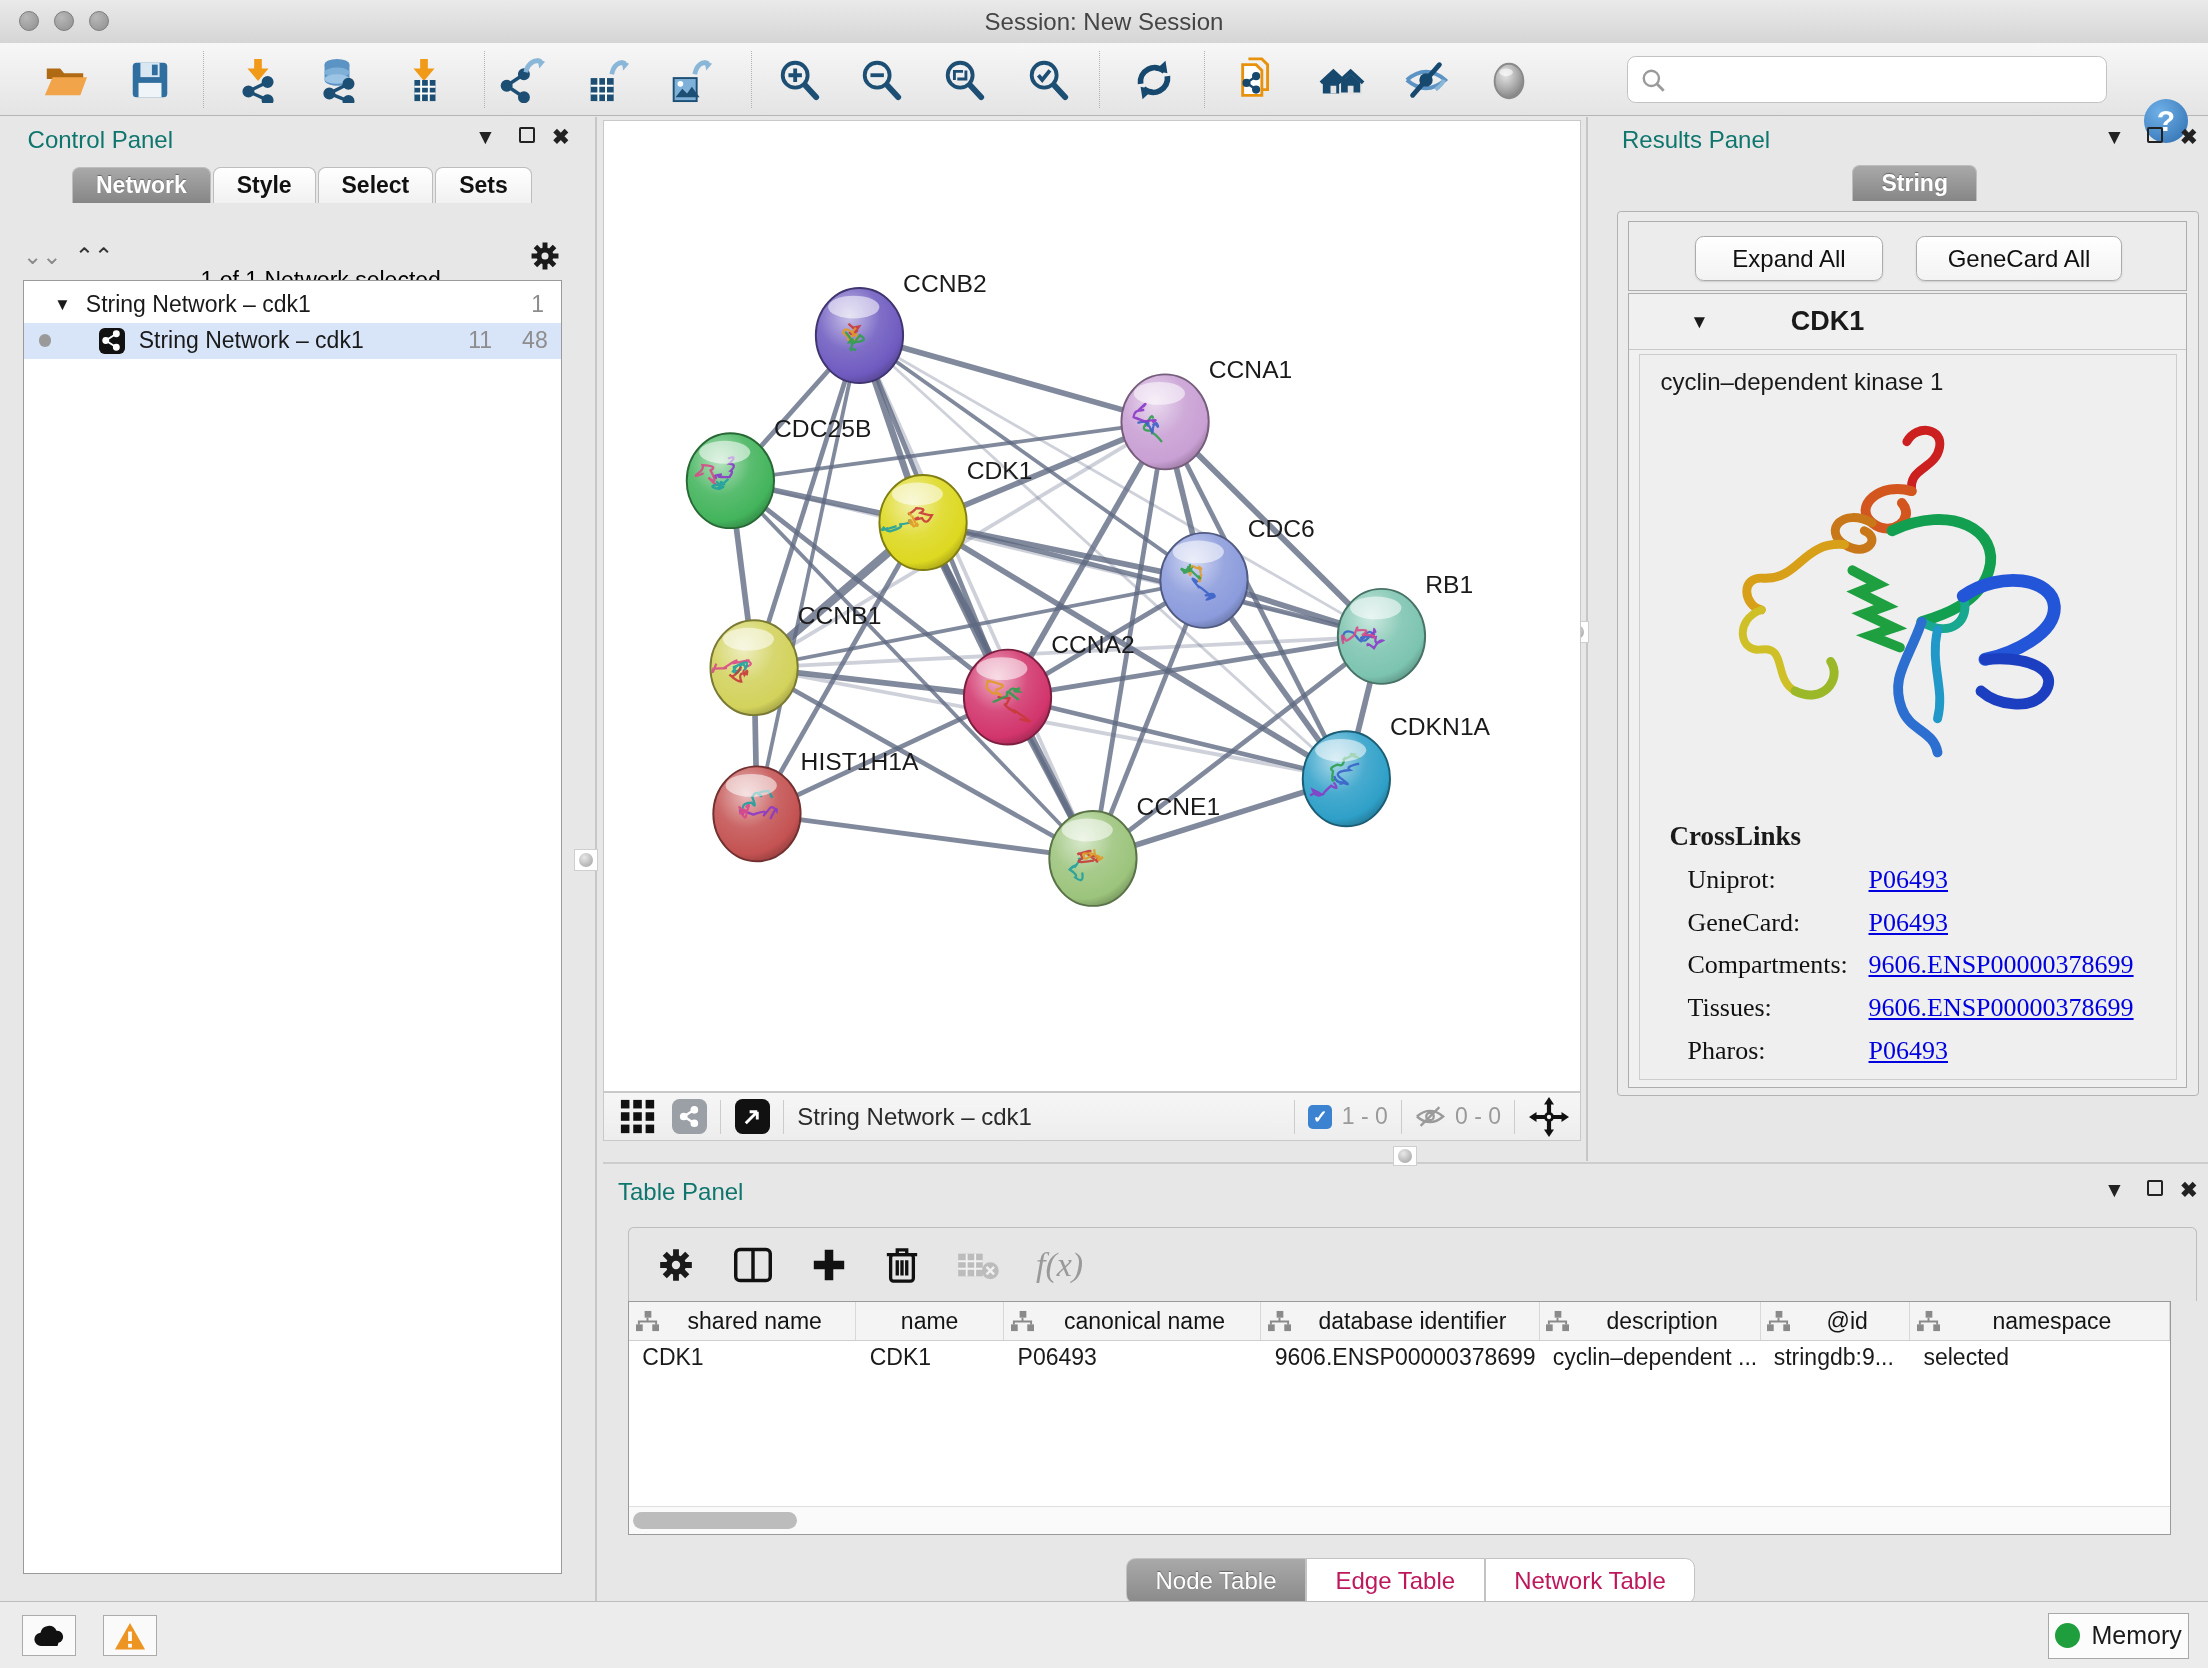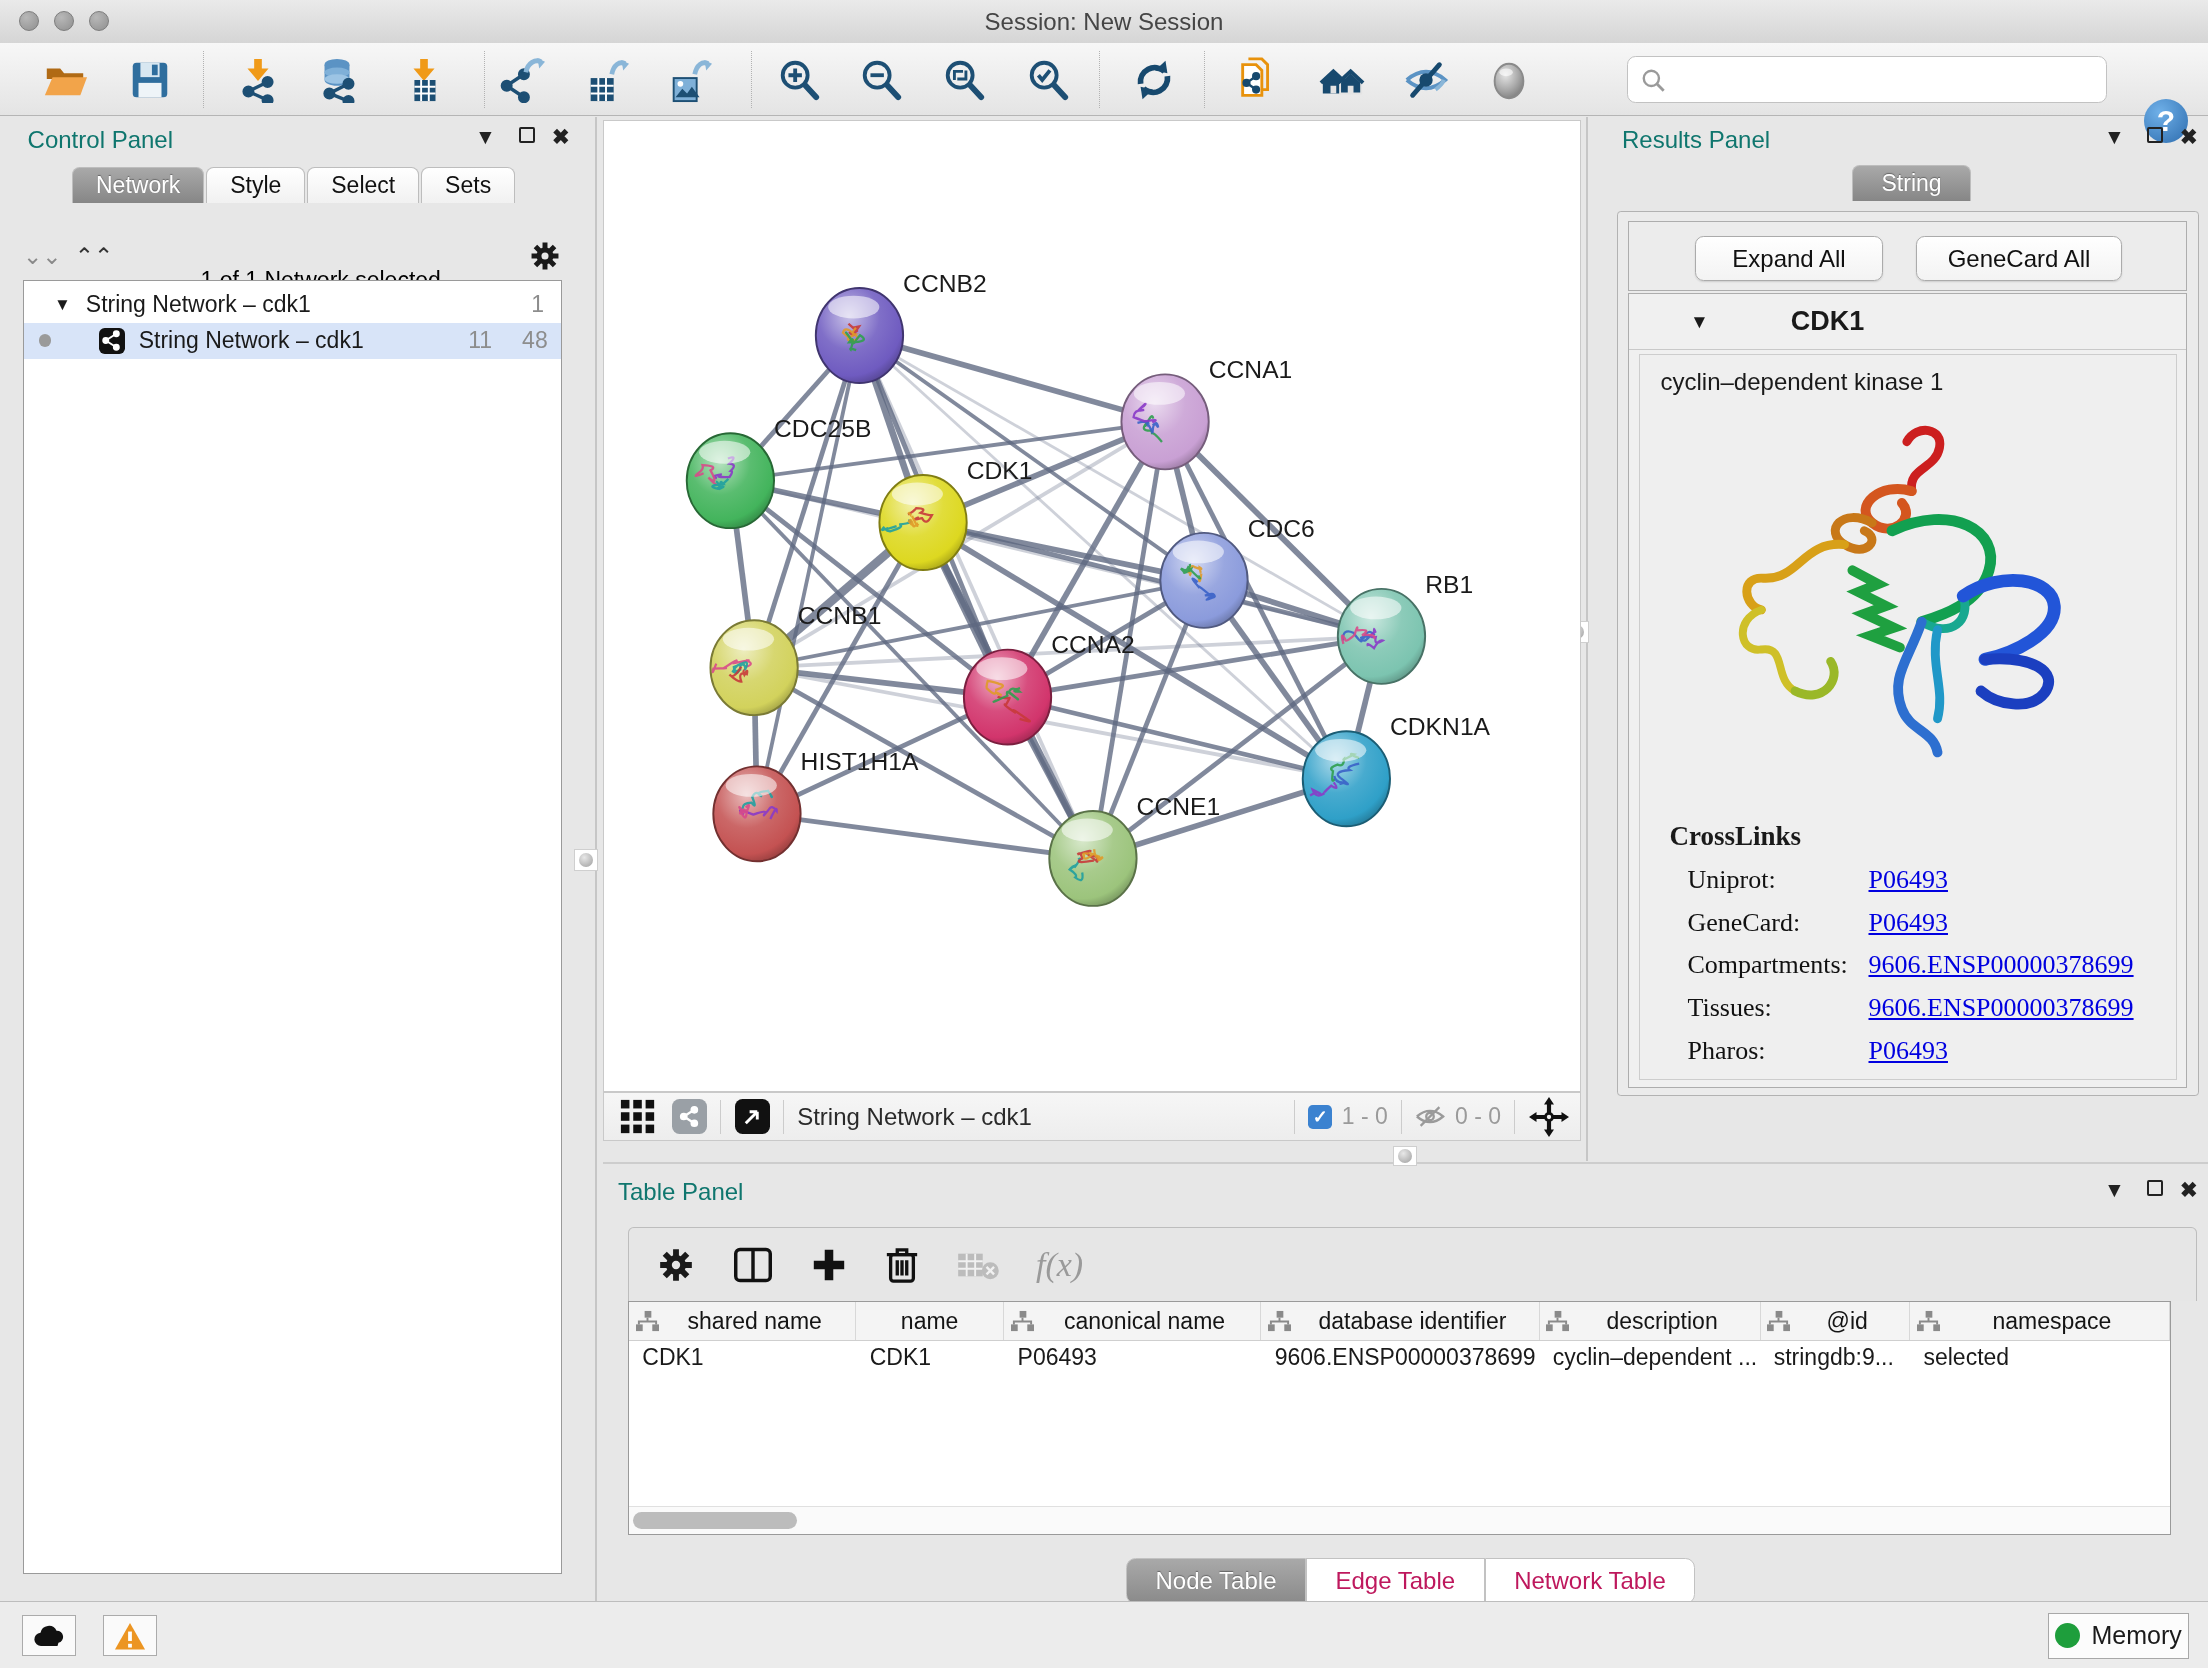--- a/index.html
+++ b/index.html
@@ -23,21 +23,21 @@
     font-family:"Liberation Sans",sans-serif;}
   .help-btn{left:2144px;top:56px;width:44px;height:44px;border-radius:50%;
     background:radial-gradient(circle at 35% 30%,#6fb0e8,#2d6cae);color:#fff;font-size:30px;
     font-weight:bold;text-align:center;line-height:44px;}
   
   .panel-title{font-size:24px;color:#0f766e;}
   .win-ctl{font-size:21px;color:#222;line-height:21px;}
   .sq-ctl{width:16px;height:16px;border:2.4px solid #222;border-radius:1.9px;box-sizing:border-box;}
   .tab{height:35px;line-height:35px;padding:0 23px;font-size:23px;text-align:right;
     background:linear-gradient(#ffffff,#f1f1f1);border:1px solid #bdbdbd;border-bottom:none;
-    border-radius:7.6px 7.6px 0 0;color:#111;}
+    border-radius:7.6px 7.6px 0 0;color:#111;font-weight:bold;}
   .tab.active{background:linear-gradient(#a9a9a9,#868686);color:#fff;text-shadow:0 -1px 1px #666;}
   
   .cp-tabs{left:72px;top:167px;display:flex;gap:1.9px;}
   .cp-gearrow{left:23px;top:233px;width:539px;height:46px;display:flex;align-items:center;}
   .cp-status{flex:1;text-align:center;font-size:23px;color:#000000;margin-top:48px;}
   .cp-list{left:23px;top:281px;width:539px;height:1294px;background:#fff;border:1.9px solid #9a9a9a;box-sizing:border-box;}
   .tree-row{height:36px;display:flex;align-items:center;font-size:23px;}
   .tree-row .cnt{color:#8d8d8d;}
   .sel-row{background:#d8e4f8;}
   .share-badge{width:26px;height:26px;border-radius:5.7px;background:#111;display:inline-block;}

